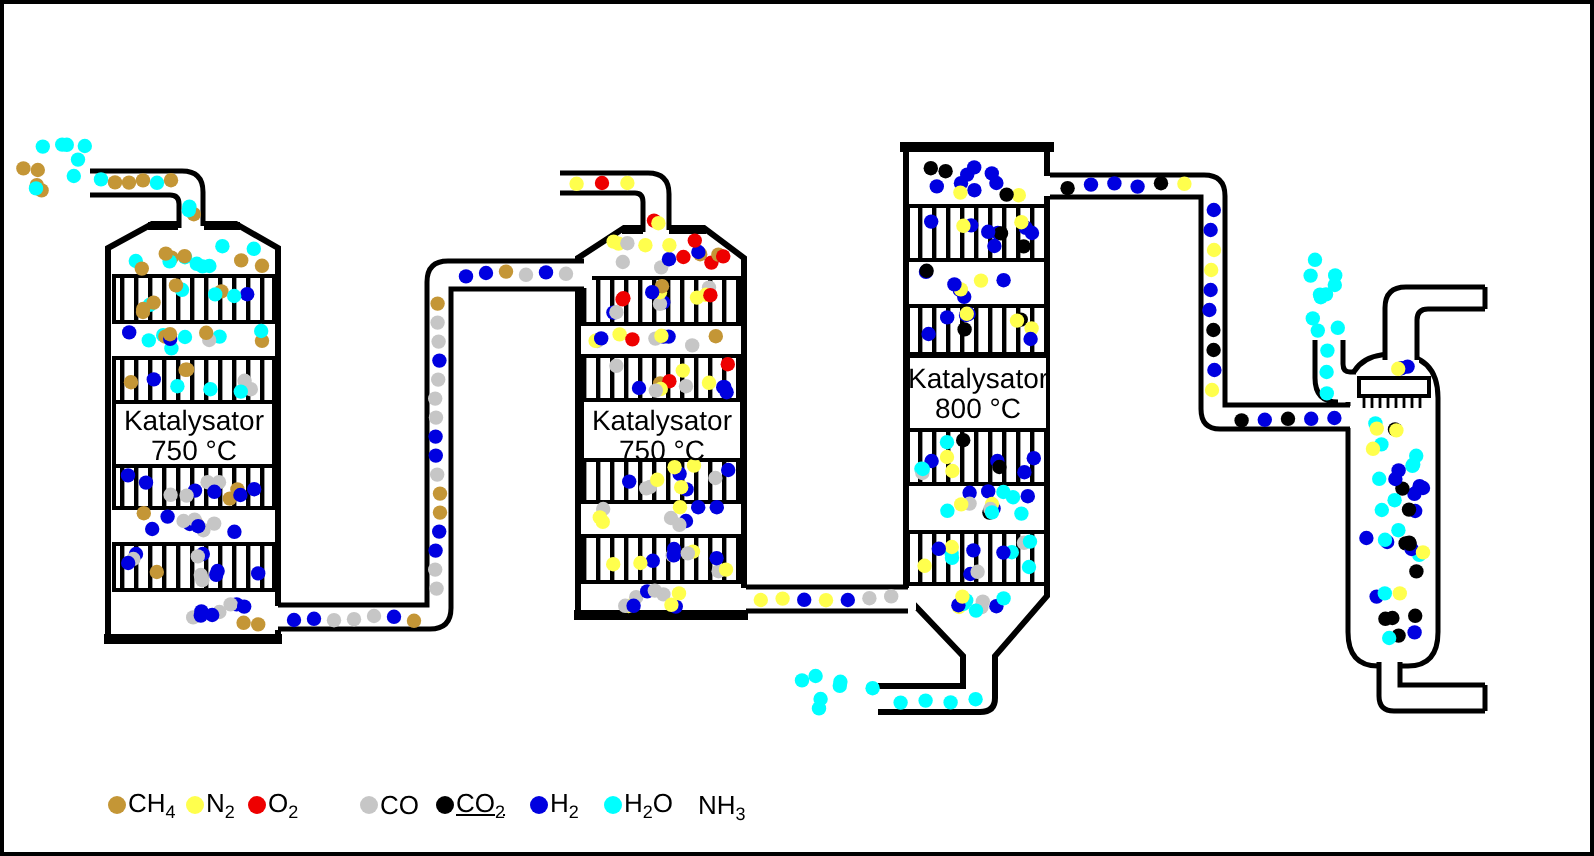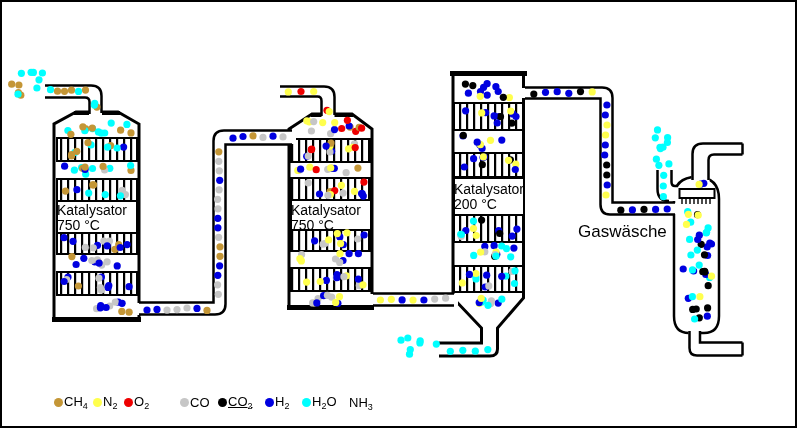--- a/index.html
+++ b/index.html
@@ -1,19 +1,19 @@
 <!DOCTYPE html>
 <html><head>
 <meta charset="utf-8">
 <style>
   html,body{margin:0;padding:0;background:#fff}
   .stage{position:relative;width:797px;height:428px;background:#fff;border:2px solid #000;
          box-sizing:border-box;overflow:hidden;font-family:"Liberation Sans",sans-serif;color:#000}
   .stage svg{position:absolute;left:0;top:0}
-  .vlabel{position:absolute;font-size:14px;line-height:15px;white-space:nowrap}
+  .vlabel{position:absolute;text-align:center;font-size:14px;line-height:15px;white-space:nowrap}
   .wlabel{position:absolute;font-size:17px;white-space:nowrap}
   .li{position:absolute;display:flex;align-items:center;font-size:13px;height:14px;white-space:nowrap}
   .dot{width:9px;height:9px;border-radius:50%;display:inline-block;margin-right:1px}
   .sub{font-size:9px;vertical-align:-3px}
 </style>
 </head>
 <body>
 
 <div class="stage">
   <svg width="793" height="424" viewBox="0 0 793 424">
@@ -536,23 +536,22 @@
   <div class="vlabel" style="left:55px;top:201px;width:80px">
     <div>Katalysator</div>
     <div>750 °C</div>
   </div>
   <div class="vlabel" style="left:289px;top:201px;width:80px">
     <div>Katalysator</div>
     <div>750 °C</div>
   </div>
   <div class="vlabel" style="left:452px;top:180px;width:70px">
     <div>Katalysator</div>
-    <div>200 °C</div>
+    <div>800 °C</div>
   </div>
-  <div class="wlabel" style="left:576px;top:220px">Gaswäsche</div>
 
   <div id="legend">
       <div class="li" style="left: 52px; top: 393px;">
         <span class="dot" style="background: rgb(196, 150, 54);"></span>
         <span><span>CH</span><span class="sub">4</span></span>
       </div>
       <div class="li" style="left: 91px; top: 393px;">
         <span class="dot" style="background: rgb(255, 255, 77);"></span>
         <span><span>N</span><span class="sub">2</span></span>
       </div>

